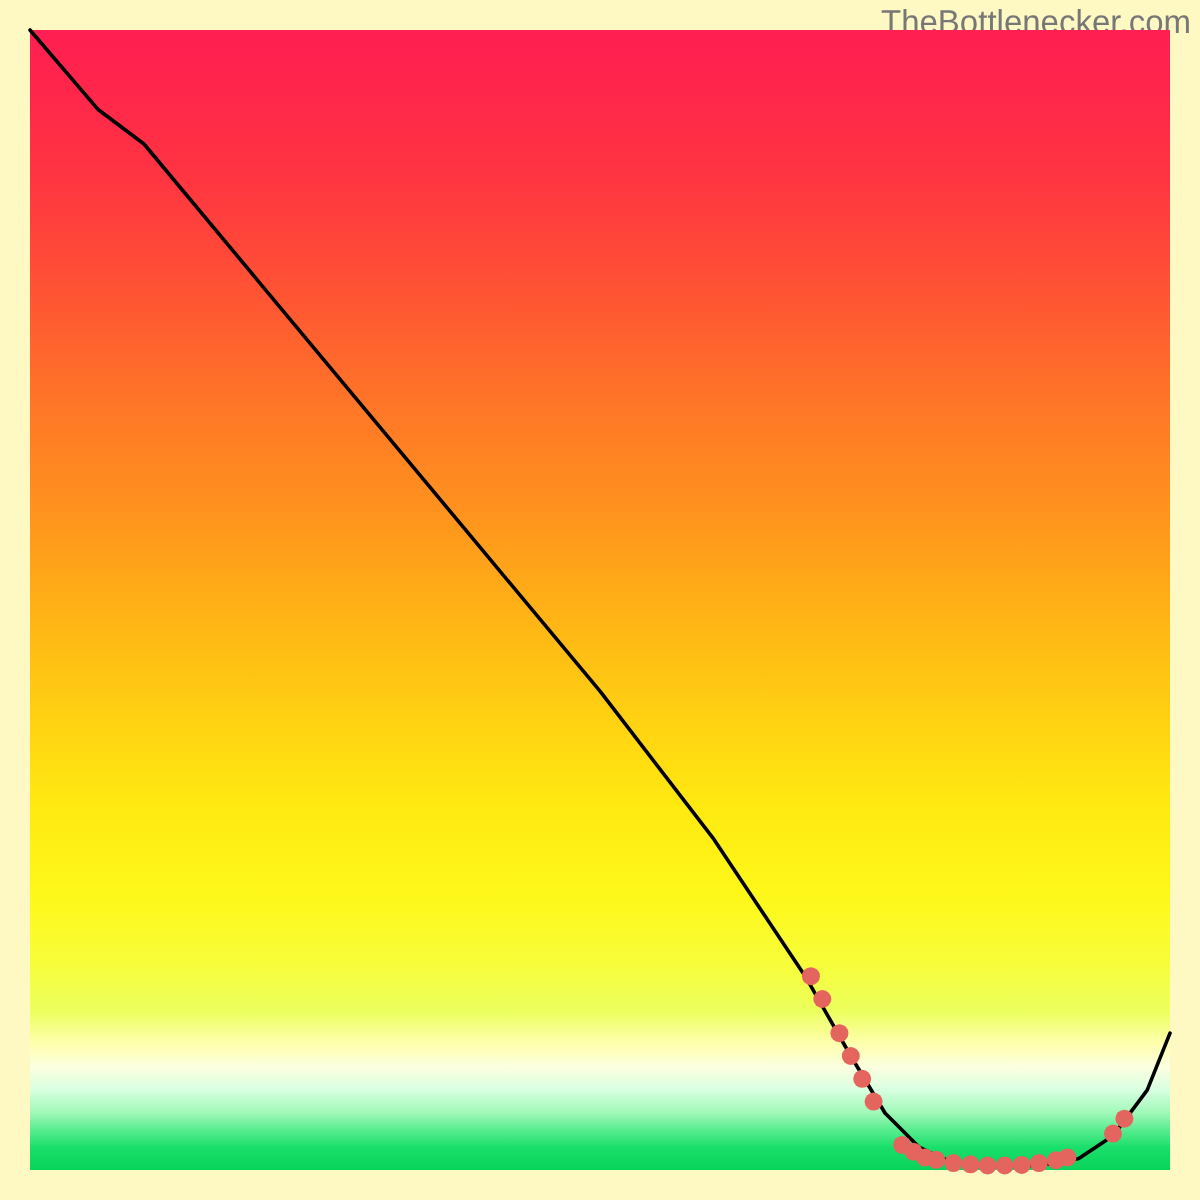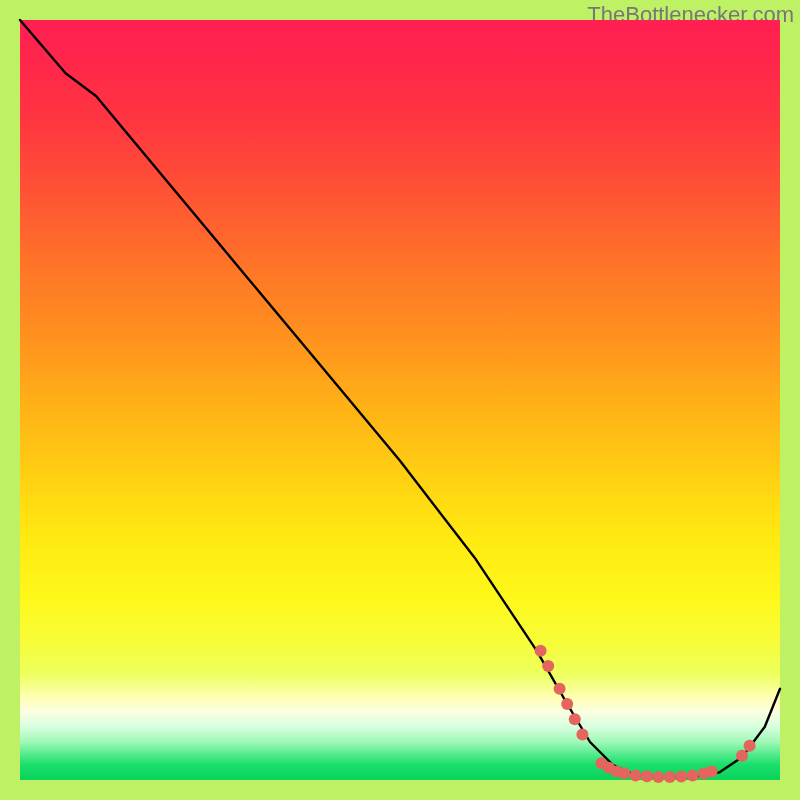--- a/index.html
+++ b/index.html
@@ -7,21 +7,21 @@
     padding: 0;
     width: 800px;
     height: 800px;
     background: #000;
     overflow: hidden;
   }
   .stage {
     position: relative;
     width: 800px;
     height: 800px;
-    background: #bef264;
+    background: #fef9c3;
   }
   .plot {
     position: absolute;
     left: 20px;
     top: 20px;
     width: 760px;
     height: 760px;
   }
   .gradient {
     position: absolute;

